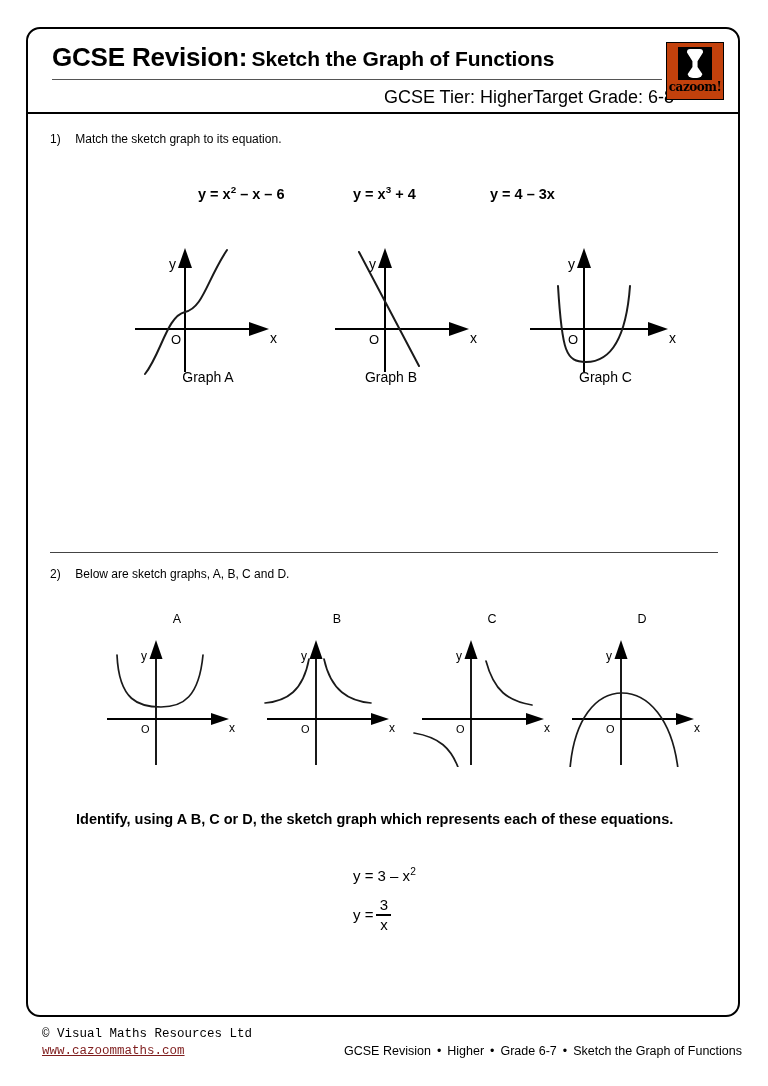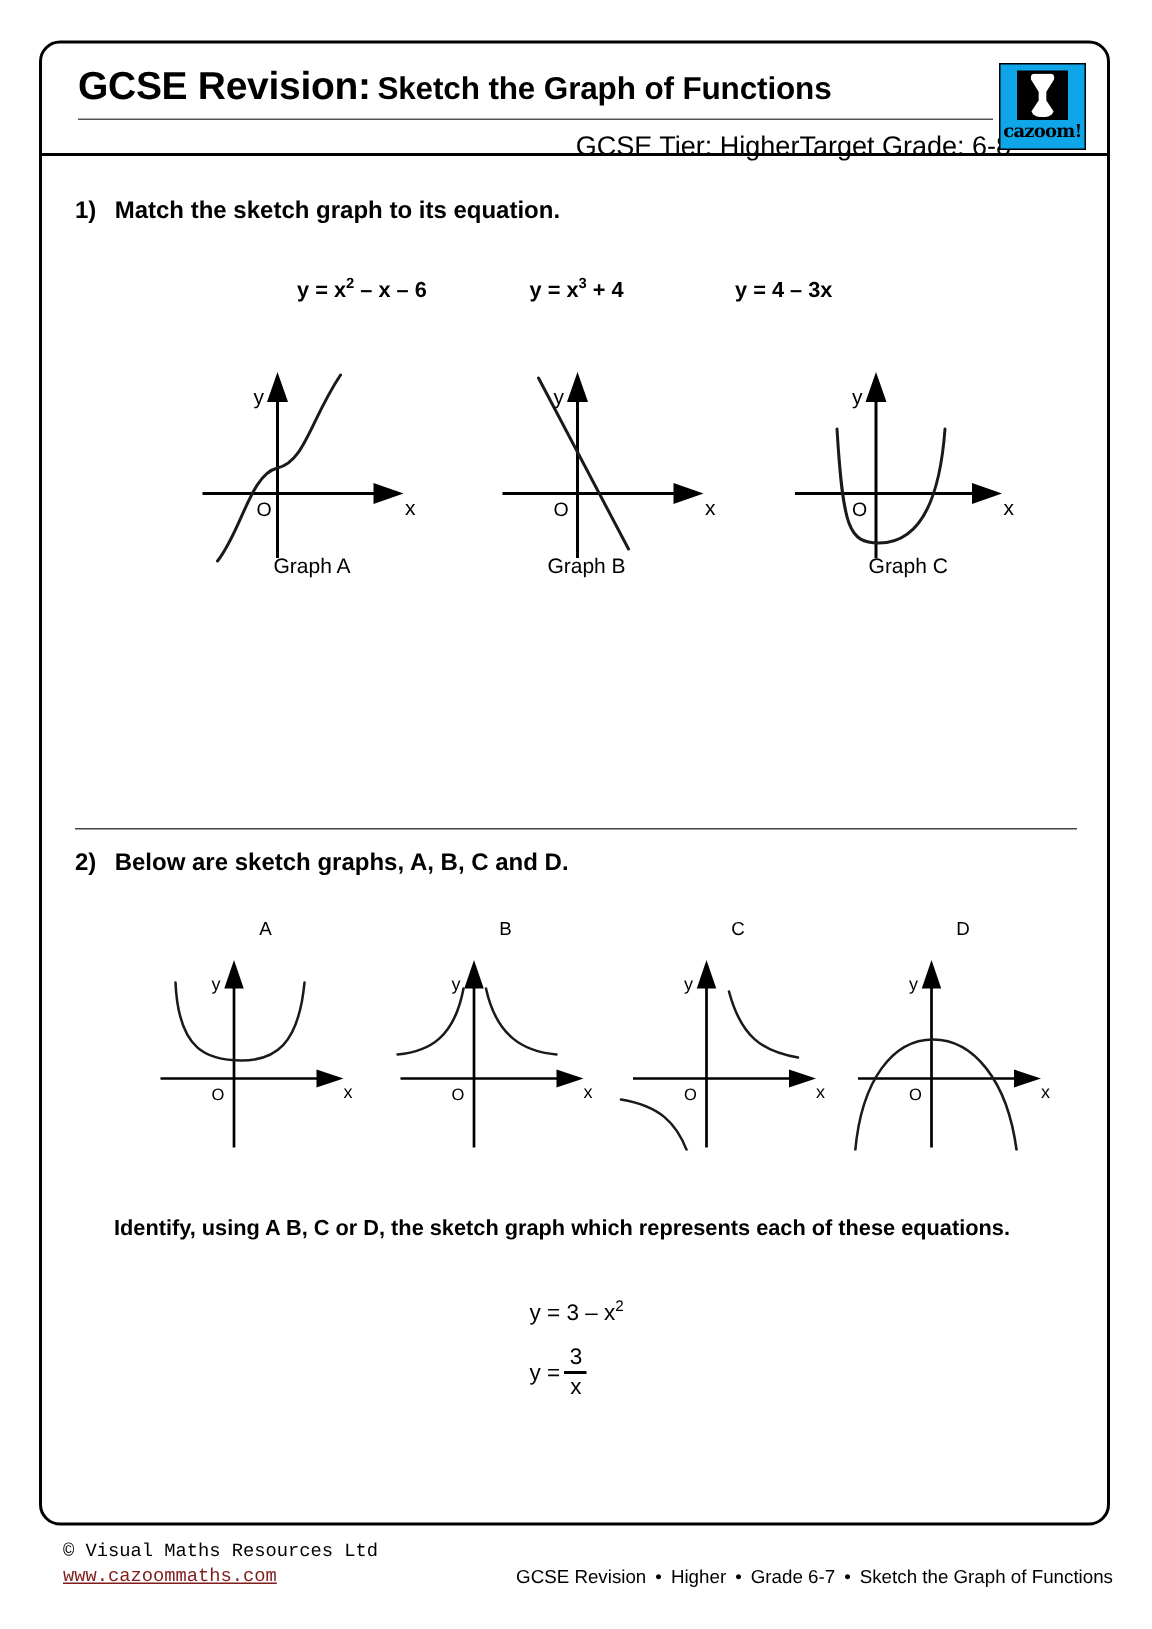--- a/index.html
+++ b/index.html
@@ -28,21 +28,21 @@
     box-sizing: border-box;
     background: #fff;
   }
 
   
   .header {
     position: absolute;
     left: 0;
     top: 0;
     right: 0;
-    height: 75px;
+    height: 85px;
     border-bottom: 2.5px solid #000;
     box-sizing: border-box;
   }
   .title-row {
     position: absolute;
     left: 24px;
     top: 13px;
     width: 610px;
     white-space: nowrap;
   }
@@ -75,21 +75,21 @@
   }
 
   
   .logo-box {
     position: absolute;
     right: 14px;
     top: 13px;
     width: 58px;
     height: 58px;
     border: 1.5px solid #000;
-    background: #0ea5e9;
+    background: #c2410c;
     box-sizing: border-box;
   }
   .logo-black {
     position: absolute;
     left: 11px;
     top: 4px;
     width: 34px;
     height: 33px;
     background: #000;
   }
@@ -119,22 +119,22 @@
   .body-area {
     position: absolute;
     left: 0;
     top: 85px;
     right: 0;
     bottom: 0;
   }
 
   .q-line {
     position: absolute;
-    font-size: 16px;
-    font-weight: bold;
+    font-size: 12px;
+    font-weight: normal;
   }
   .q-num { display: inline-block; width: 22px; }
 
   .divider {
     position: absolute;
     height: 1px;
     background: #444;
   }
 
   .eq-row {

